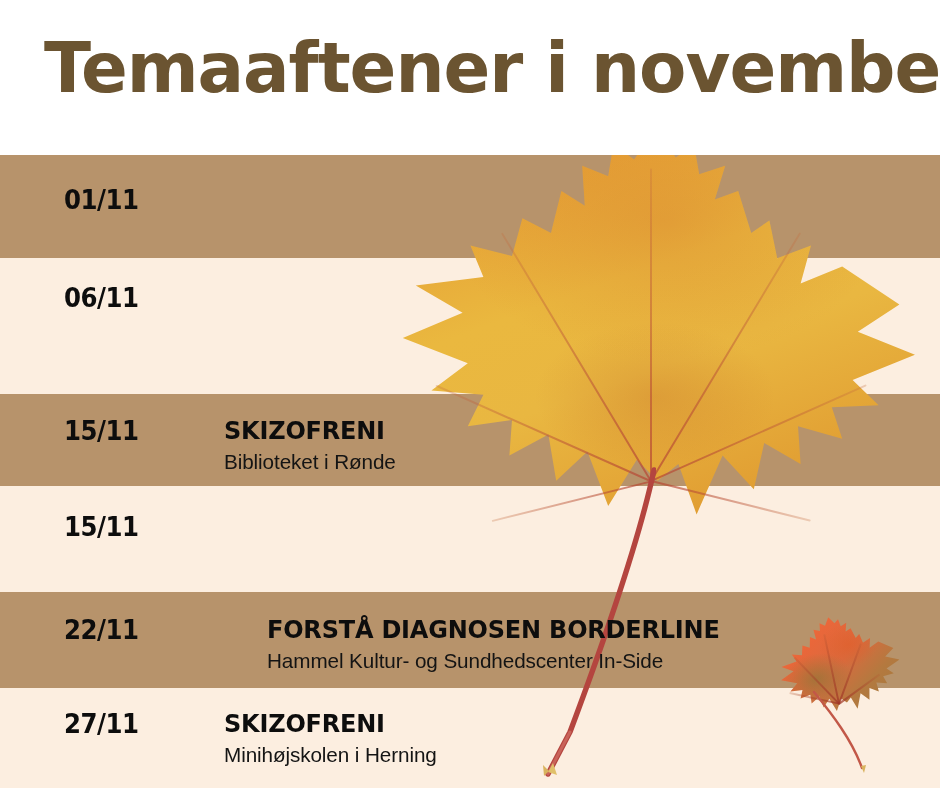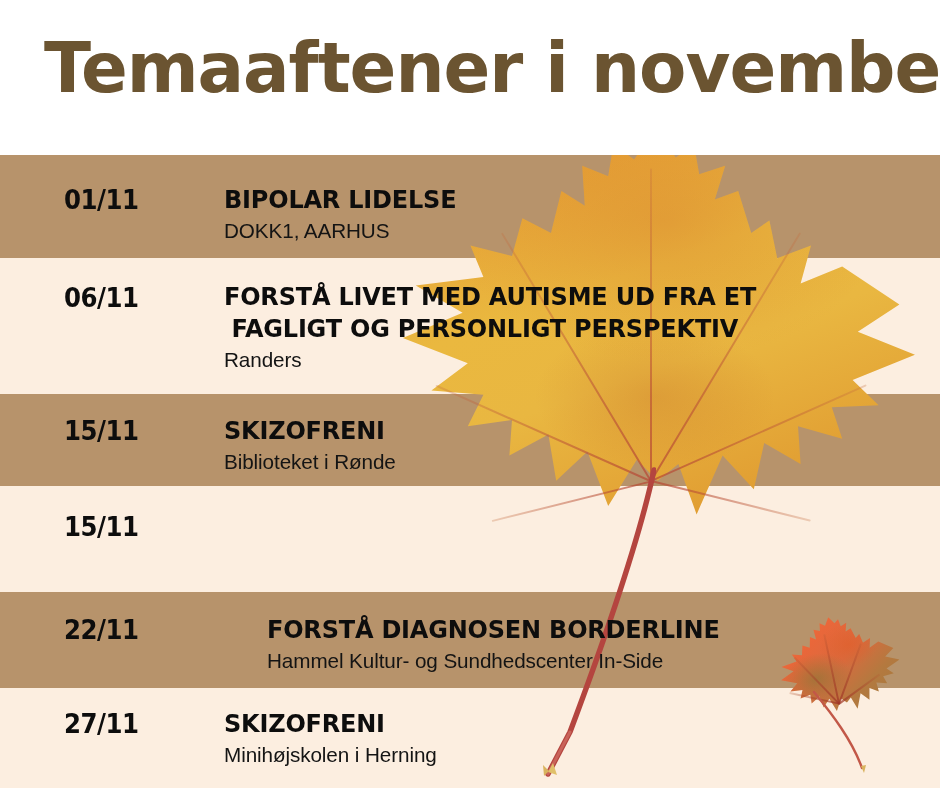--- a/index.html
+++ b/index.html
@@ -270,32 +270,24 @@
   </div>
 
   <div id="header">
     <div id="poster-title">Temaaftener i november</div>
   </div>
 
   <div id="rows">
 
     <div class="row" style="top:155px; height:103px;">
       <div class="row-date" style="top:30px;">01/11</div>
-      <div class="row-body" style="top:28px;">
-        <div class="row-title">BIPOLAR LIDELSE</div>
-        <div class="row-venue">DOKK1, AARHUS</div>
-      </div>
     </div>
 
     <div class="row" style="top:258px; height:136px;">
       <div class="row-date" style="top:25px;">06/11</div>
-      <div class="row-body" style="top:22px;">
-        <div class="row-title two-line"><span>FORSTÅ LIVET MED AUTISME UD FRA ET</span><span class="l2">FAGLIGT OG PERSONLIGT PERSPEKTIV</span></div>
-        <div class="row-venue">Randers</div>
-      </div>
     </div>
 
     <div class="row" style="top:394px; height:92px;">
       <div class="row-date" style="top:22px;">15/11</div>
       <div class="row-body" style="top:20px;">
         <div class="row-title">SKIZOFRENI</div>
         <div class="row-venue">Biblioteket i Rønde</div>
       </div>
     </div>
 

